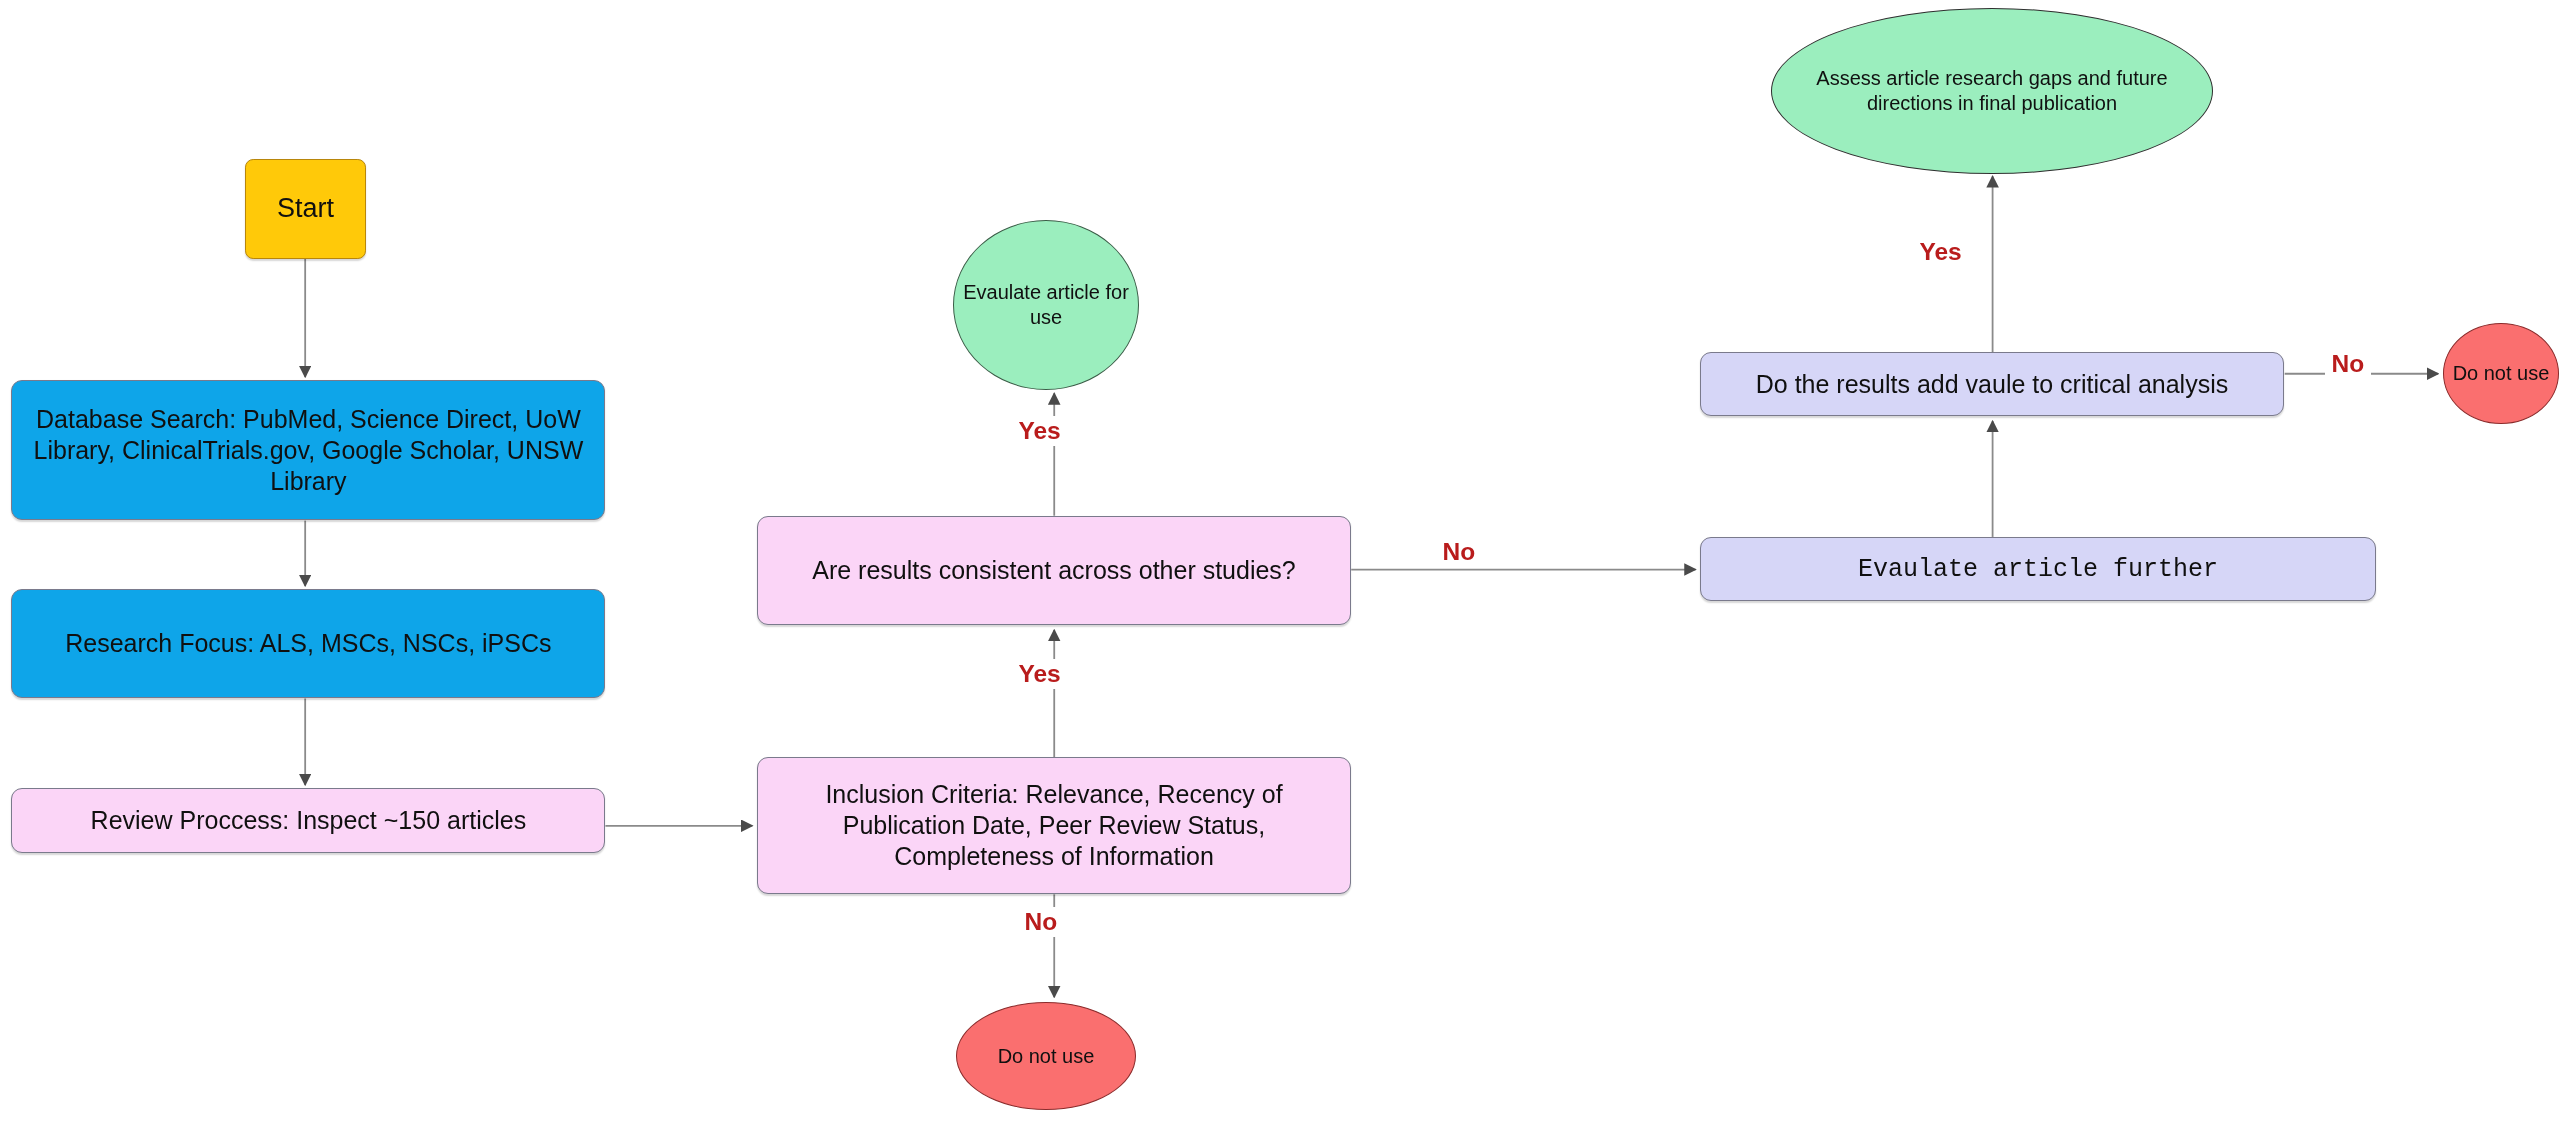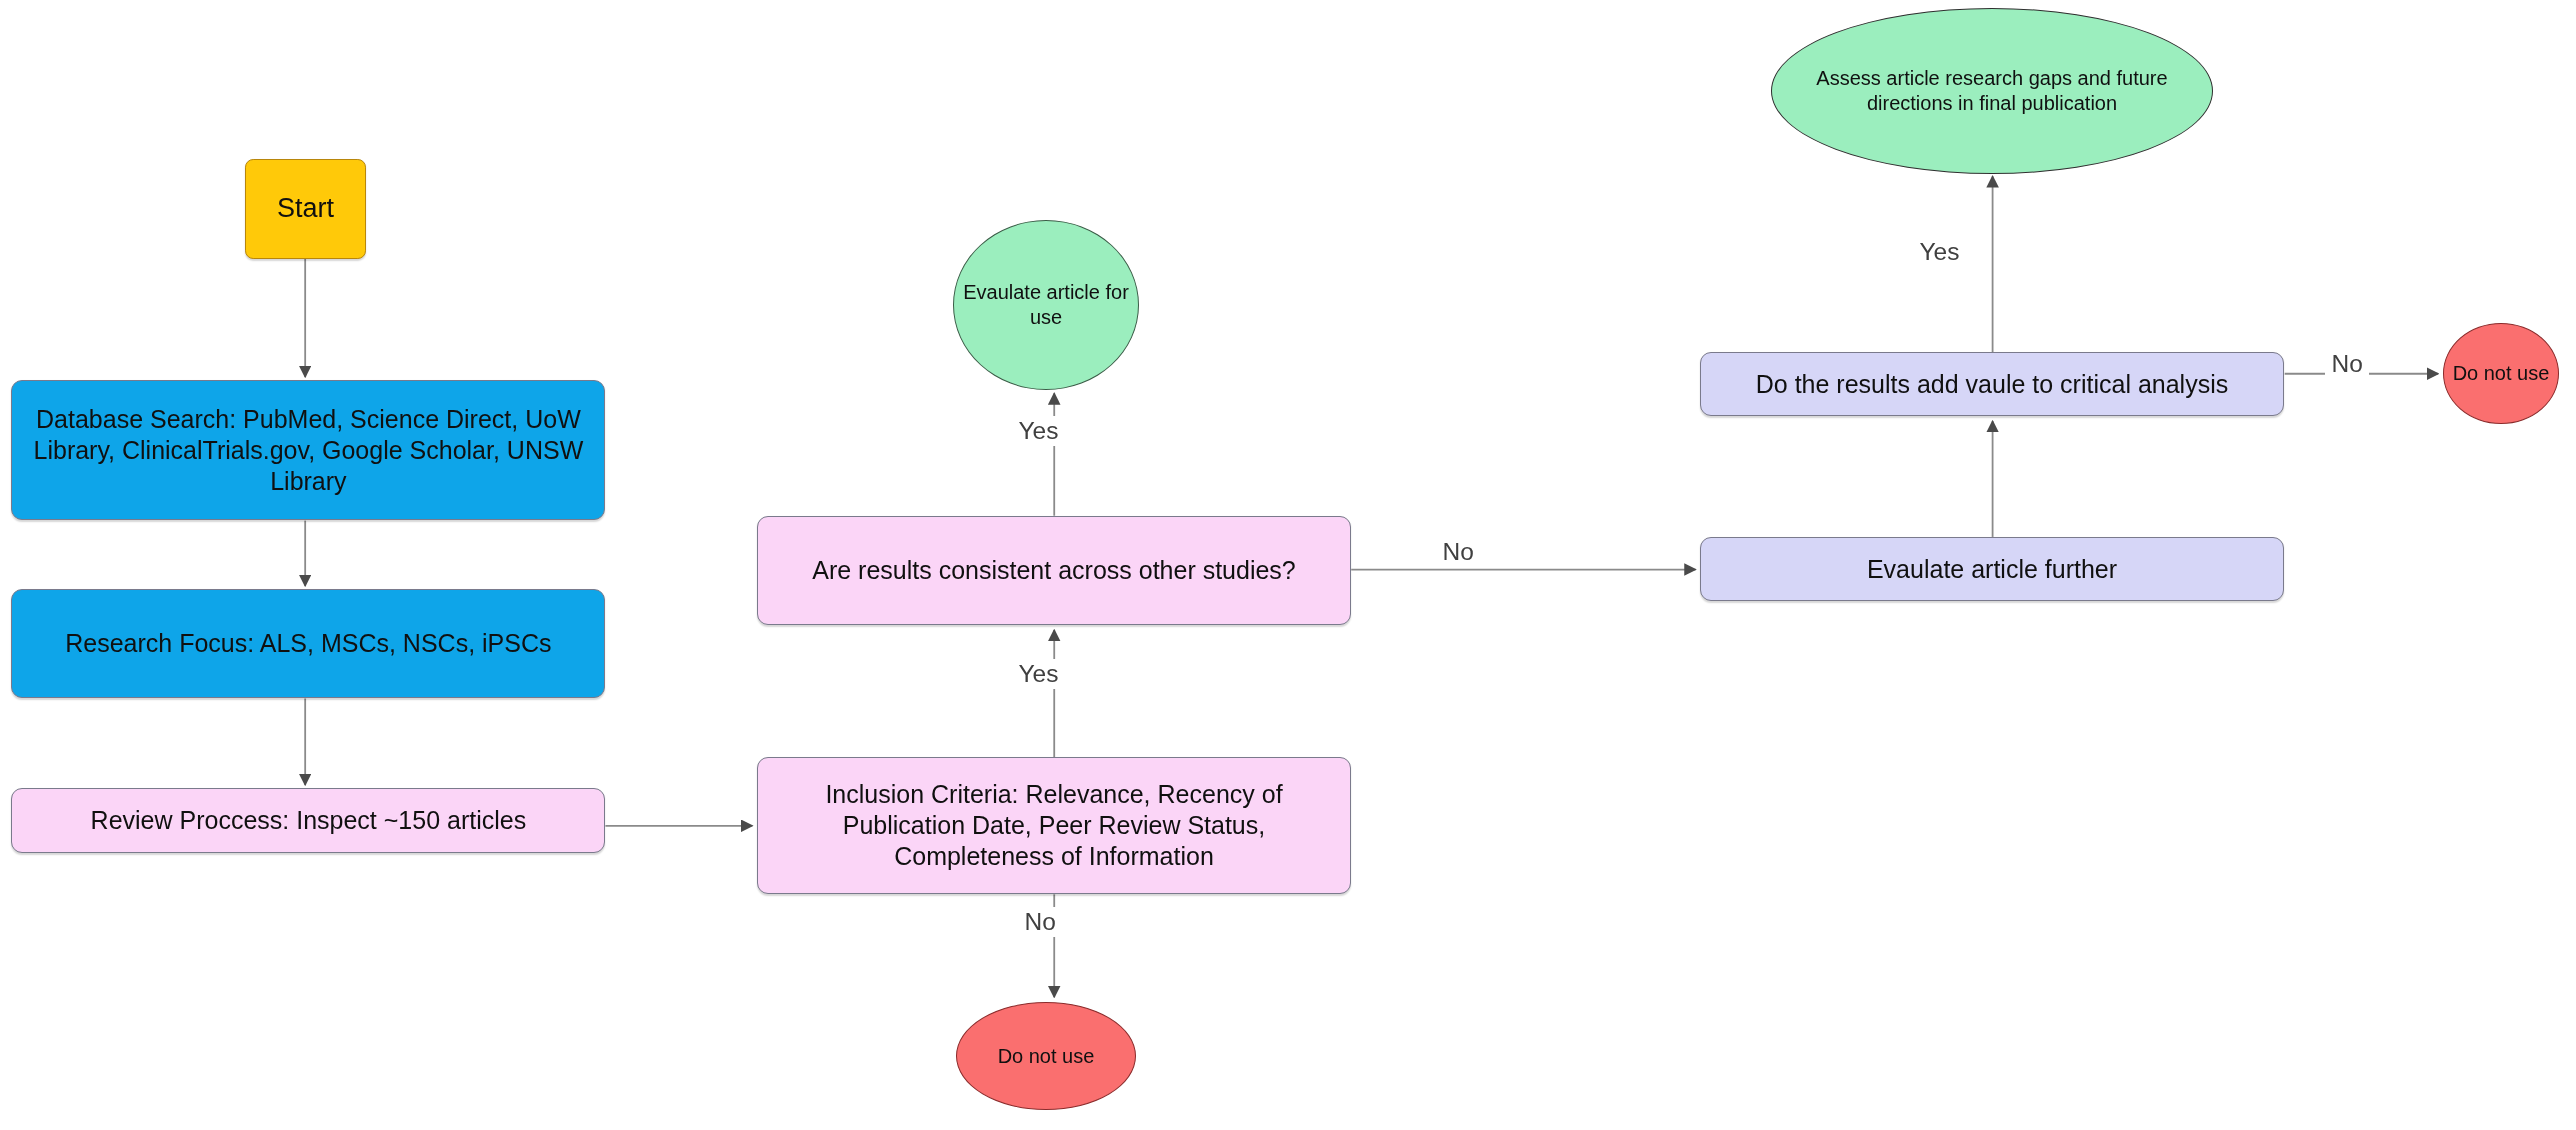--- a/index.html
+++ b/index.html
@@ -78,38 +78,38 @@
 
   
   .fs-lg { font-size: 27px; }
   .fs-md { font-size: 25px; }
   .fs-sm { font-size: 20px; }
 
   
   .edge-label {
     position: absolute;
     font-size: 24.5px;
-    font-weight: normal;
-    color: #404040;
+    font-weight: bold;
+    color: #b91c1c;
     background: #ffffff;
     padding: 0.8px 6.5px;
     z-index: 3;
     white-space: nowrap;
   }
 
   
   .n-start        { left: 245px;  top: 159px;  width: 121px; height: 100px; }
   .n-db           { left: 11.4px;   top: 380px;  width: 594px; height: 140px; }
   .n-focus        { left: 11.4px;   top: 589px;  width: 594px; height: 109px; }
   .n-review       { left: 11.4px;   top: 788px;  width: 594px; height: 65px;  }
   .n-inclusion    { left: 757px;  top: 757px;  width: 594px; height: 137px; }
   .n-consistent   { left: 757px;  top: 516px;  width: 594px; height: 109px; }
   .n-evaluate-use { left: 953px; top: 220px;  width: 186px; height: 170px; }
   .n-donotuse-bot { left: 956px; top: 1002px; width: 180px; height: 108px; }
-  .n-eval-further { left: 1700px; top: 537px;  width: 584px; height: 64px;  }
+  .n-eval-further { left: 1700px; top: 537px;  width: 676px; height: 64px; font-family: Liberation Mono, monospace;  }
   .n-addvalue     { left: 1700px; top: 352px;  width: 584px; height: 64px;  }
   .n-assess       { left: 1771px; top: 8.2px;   width: 442px; height: 166px; }
   .n-donotuse-rt  { left: 2443px; top: 323px;  width: 116px; height: 101px; }
 
   
   .el-yes-consistent  { left: 1012px; top: 416px;  }
   .el-yes-inclusion   { left: 1012px; top: 659px;  }
   .el-no-inclusion    { left: 1018px; top: 907px; }
   .el-no-consistent   { left: 1436px; top: 537px;  }
   .el-yes-assess      { left: 1913px; top: 237px;  }

